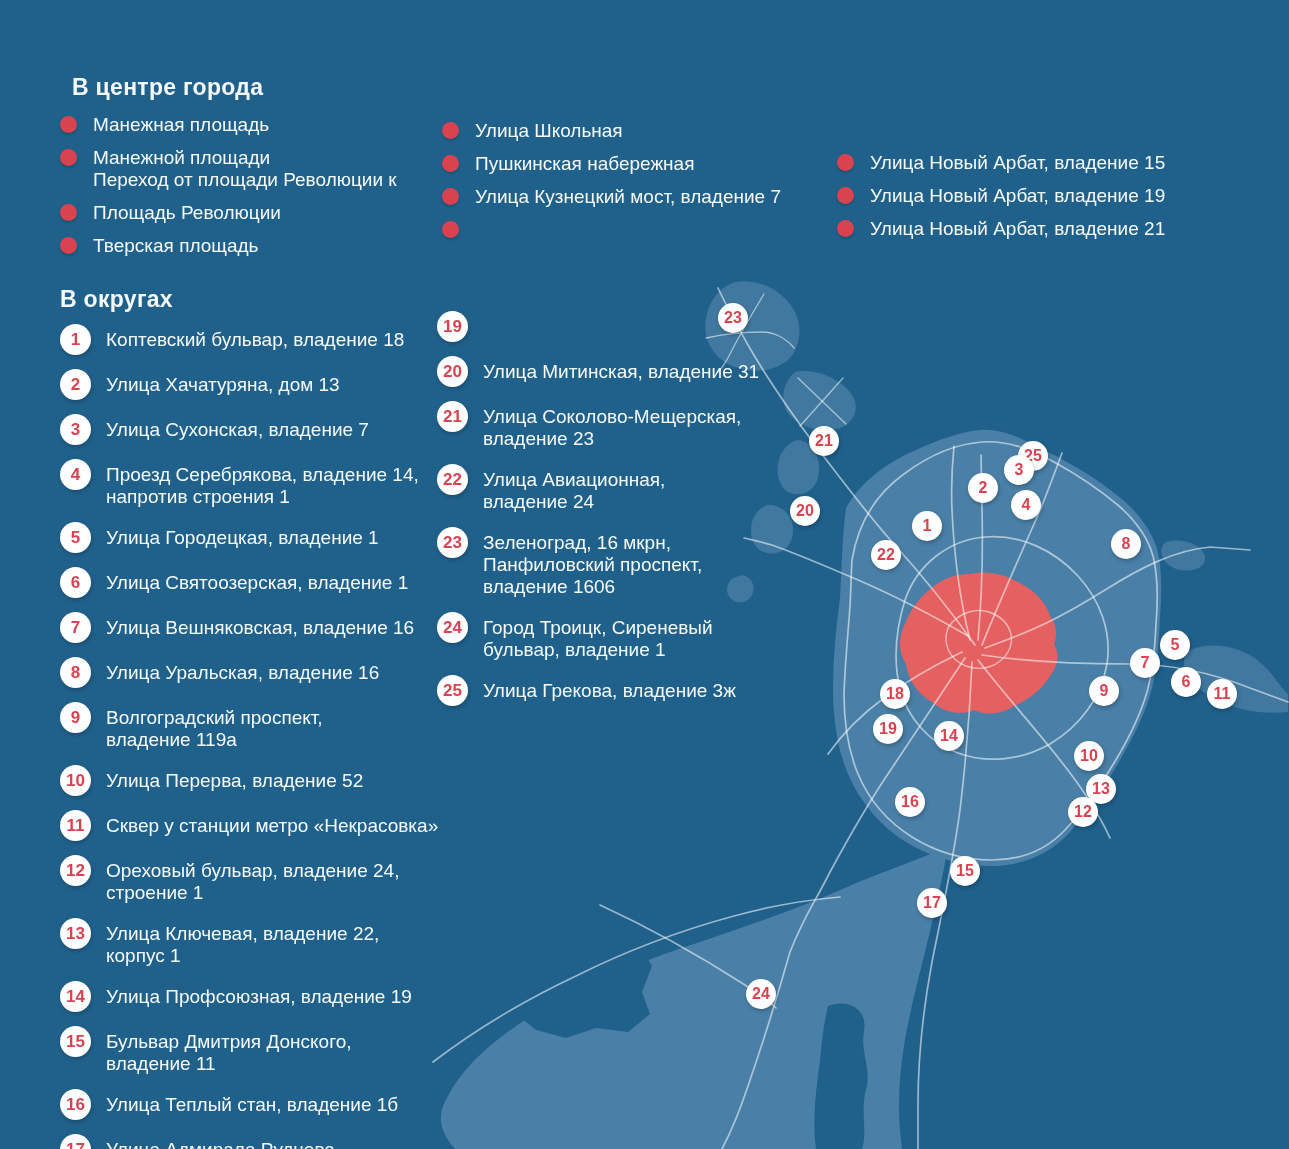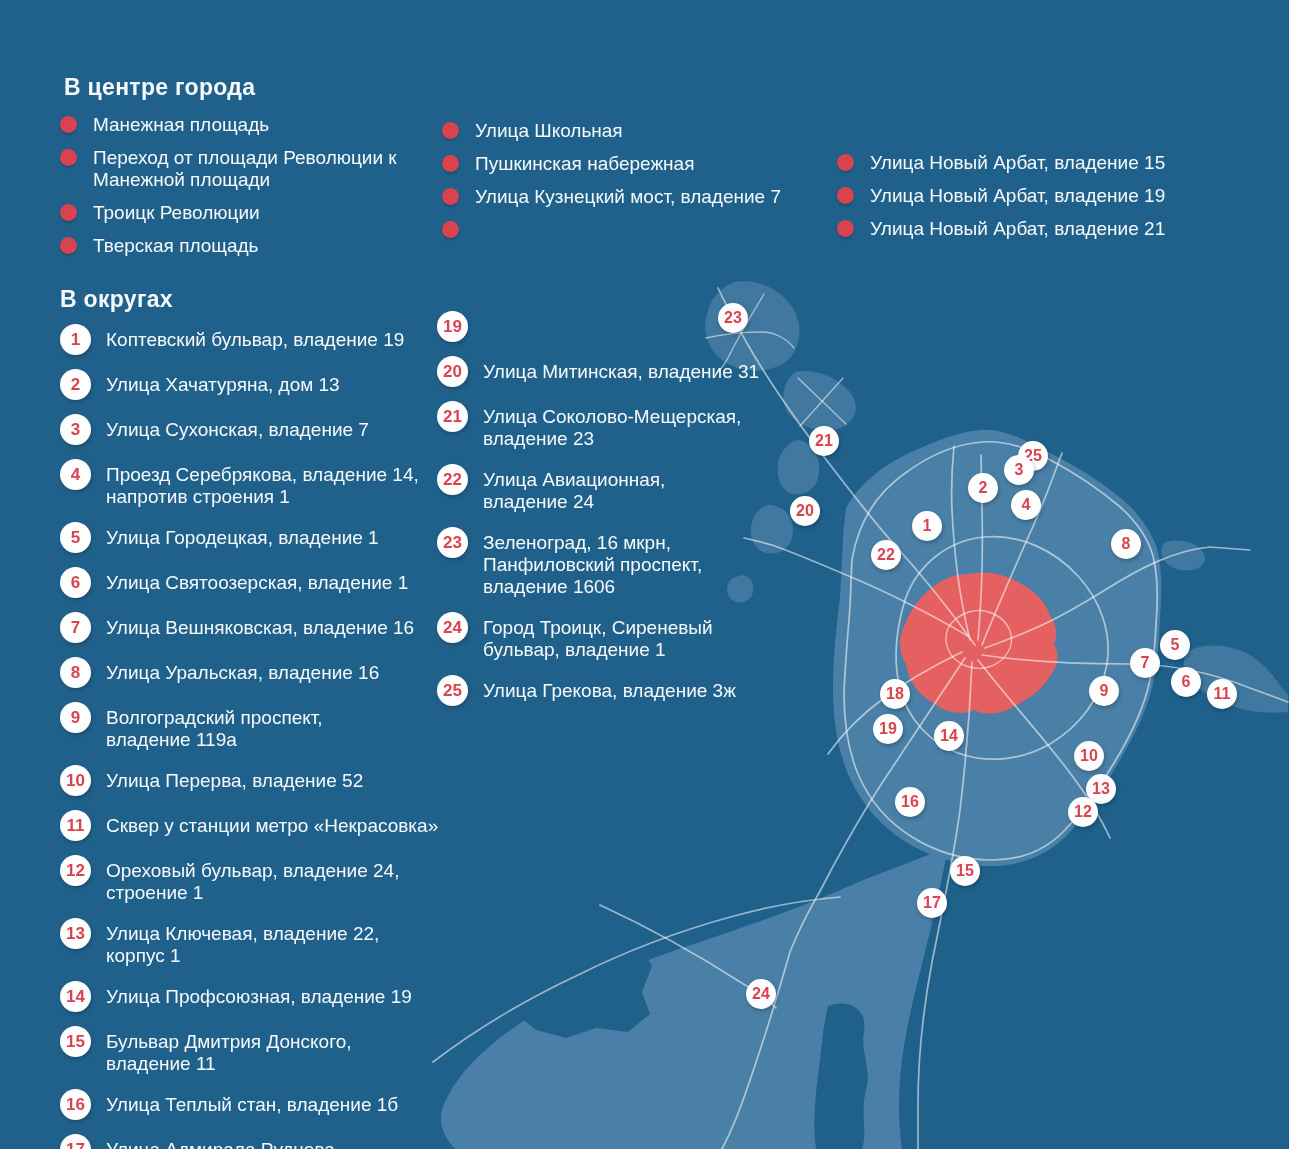--- a/index.html
+++ b/index.html
@@ -7,21 +7,21 @@
     --accent:#D94350; --road:rgba(255,255,255,0.55); --text:#F6FAFC;
   }
   html,body{margin:0;padding:0}
   body{
     width:1289px;height:1149px;position:relative;overflow:hidden;
     background:var(--bg);color:var(--text);
     font-family:"Liberation Sans",sans-serif;
   }
   #map-svg{position:absolute;left:0;top:0;z-index:0}
   .section-title{position:absolute;z-index:2;margin:0;font-size:23px;font-weight:bold;letter-spacing:.3px}
-  #title-center{left:64px;top:74px}
+  #title-center{left:72px;top:74px}
   #title-districts{left:60px;top:286px}
   .col{position:absolute;z-index:2;display:flex;flex-direction:column}
   #center-col-0{left:60px;top:113px}
   #center-col-1{left:442px;top:119px}
   #center-col-2{left:837px;top:151px}
   #districts-col-0{left:60px;top:324px}
   #districts-col-1{left:437px;top:311px}
   .row{display:flex;align-items:flex-start;margin-bottom:10px}
   .districts .row{margin-bottom:14px}
   .dot{width:17px;height:17px;border-radius:50%;background:var(--accent);
@@ -154,28 +154,28 @@
 <div id="center-col-0" class="col center">
     <div class="row">
       <div class="dot"></div>
       <div class="txt">
         <span>Манежная площадь</span>
       </div>
     </div>
     <div class="row">
       <div class="dot"></div>
       <div class="txt">
+        <span>Манежной площади</span>
         <span>Переход от площади Революции к</span>
-        <span>Манежной площади</span>
-      </div>
-    </div>
-    <div class="row">
-      <div class="dot"></div>
-      <div class="txt">
-        <span>Троицк Революции</span>
+      </div>
+    </div>
+    <div class="row">
+      <div class="dot"></div>
+      <div class="txt">
+        <span>Площадь Революции</span>
       </div>
     </div>
     <div class="row">
       <div class="dot"></div>
       <div class="txt">
         <span>Тверская площадь</span>
       </div>
     </div>
   </div>
 <div id="center-col-1" class="col center">
@@ -220,21 +220,21 @@
         <span>Улица Новый Арбат, владение 21</span>
       </div>
     </div>
   </div>
 
 <h2 id="title-districts" class="section-title">В округах</h2>
 <div id="districts-col-0" class="col districts">
     <div class="row">
       <div class="badge">1</div>
       <div class="txt">
-        <span>Коптевский бульвар, владение 19</span>
+        <span>Коптевский бульвар, владение 18</span>
       </div>
     </div>
     <div class="row">
       <div class="badge">2</div>
       <div class="txt">
         <span>Улица Хачатуряна, дом 13</span>
       </div>
     </div>
     <div class="row">
       <div class="badge">3</div>

